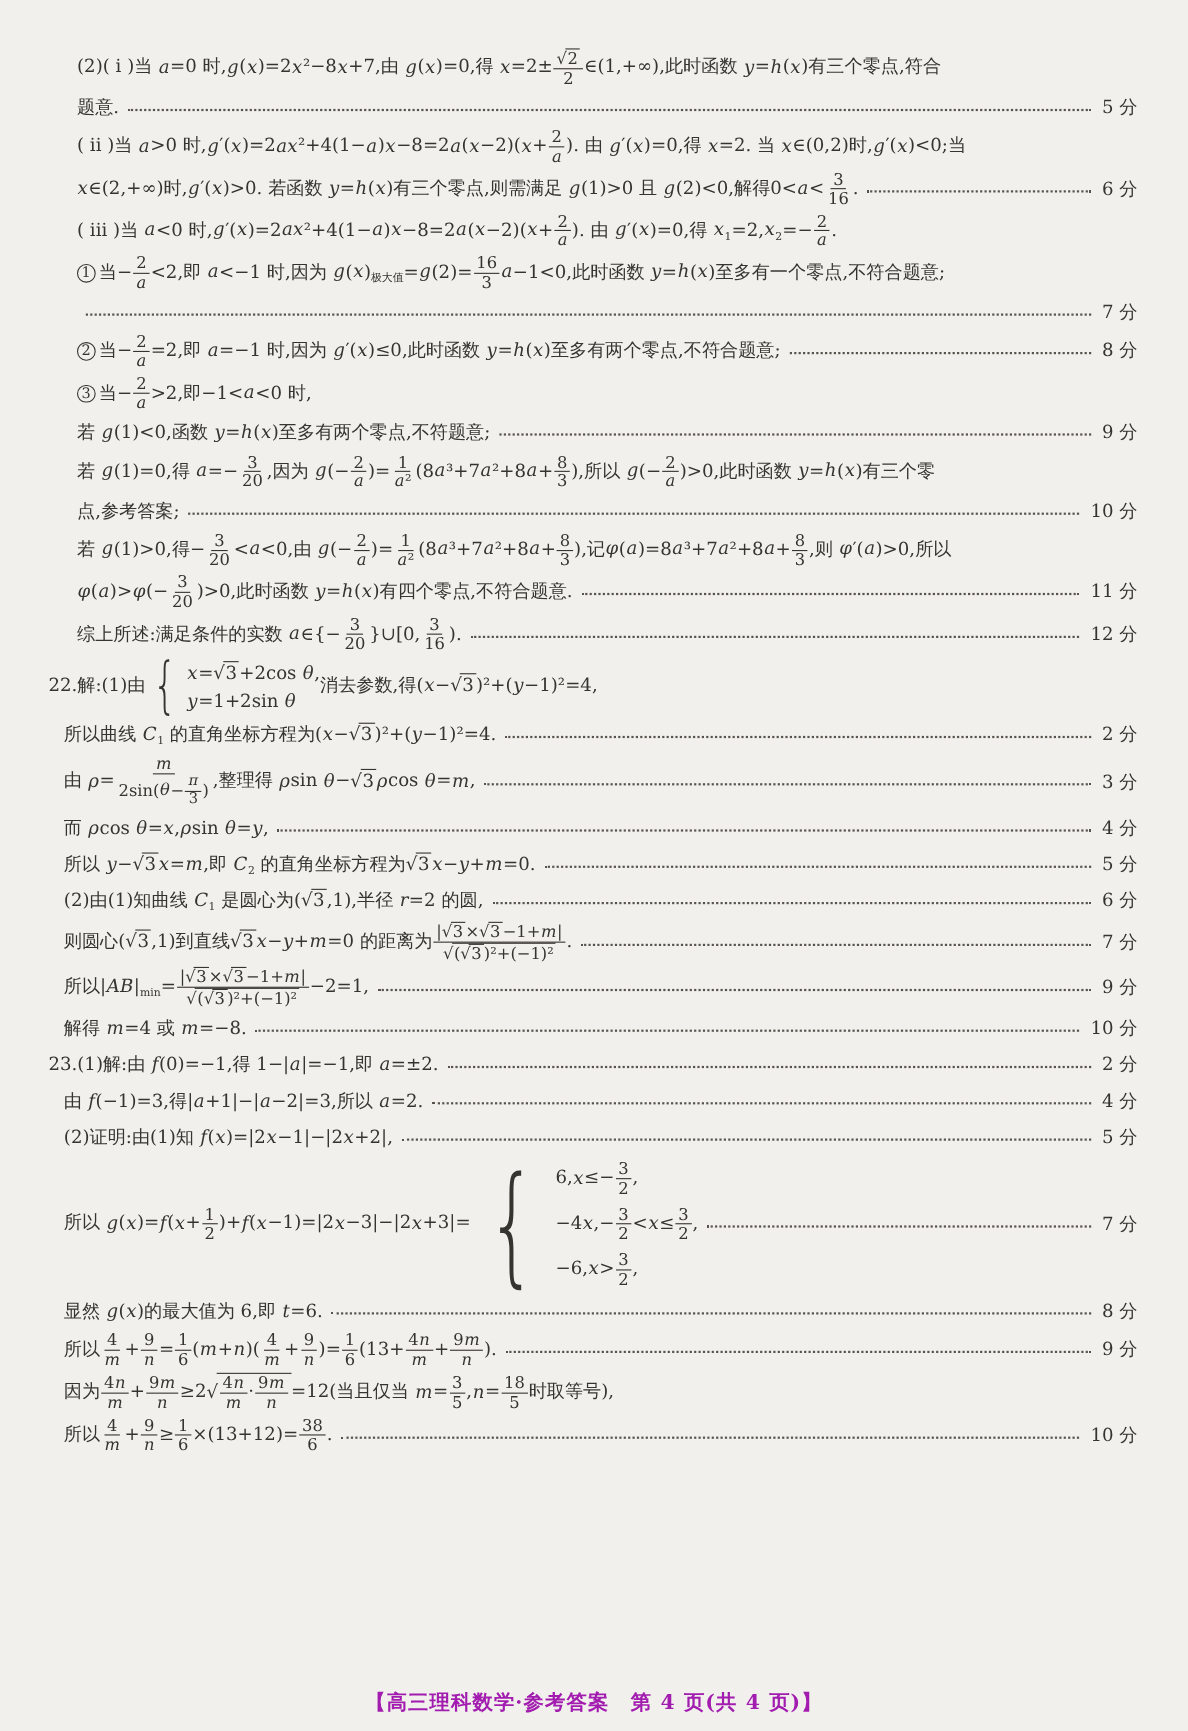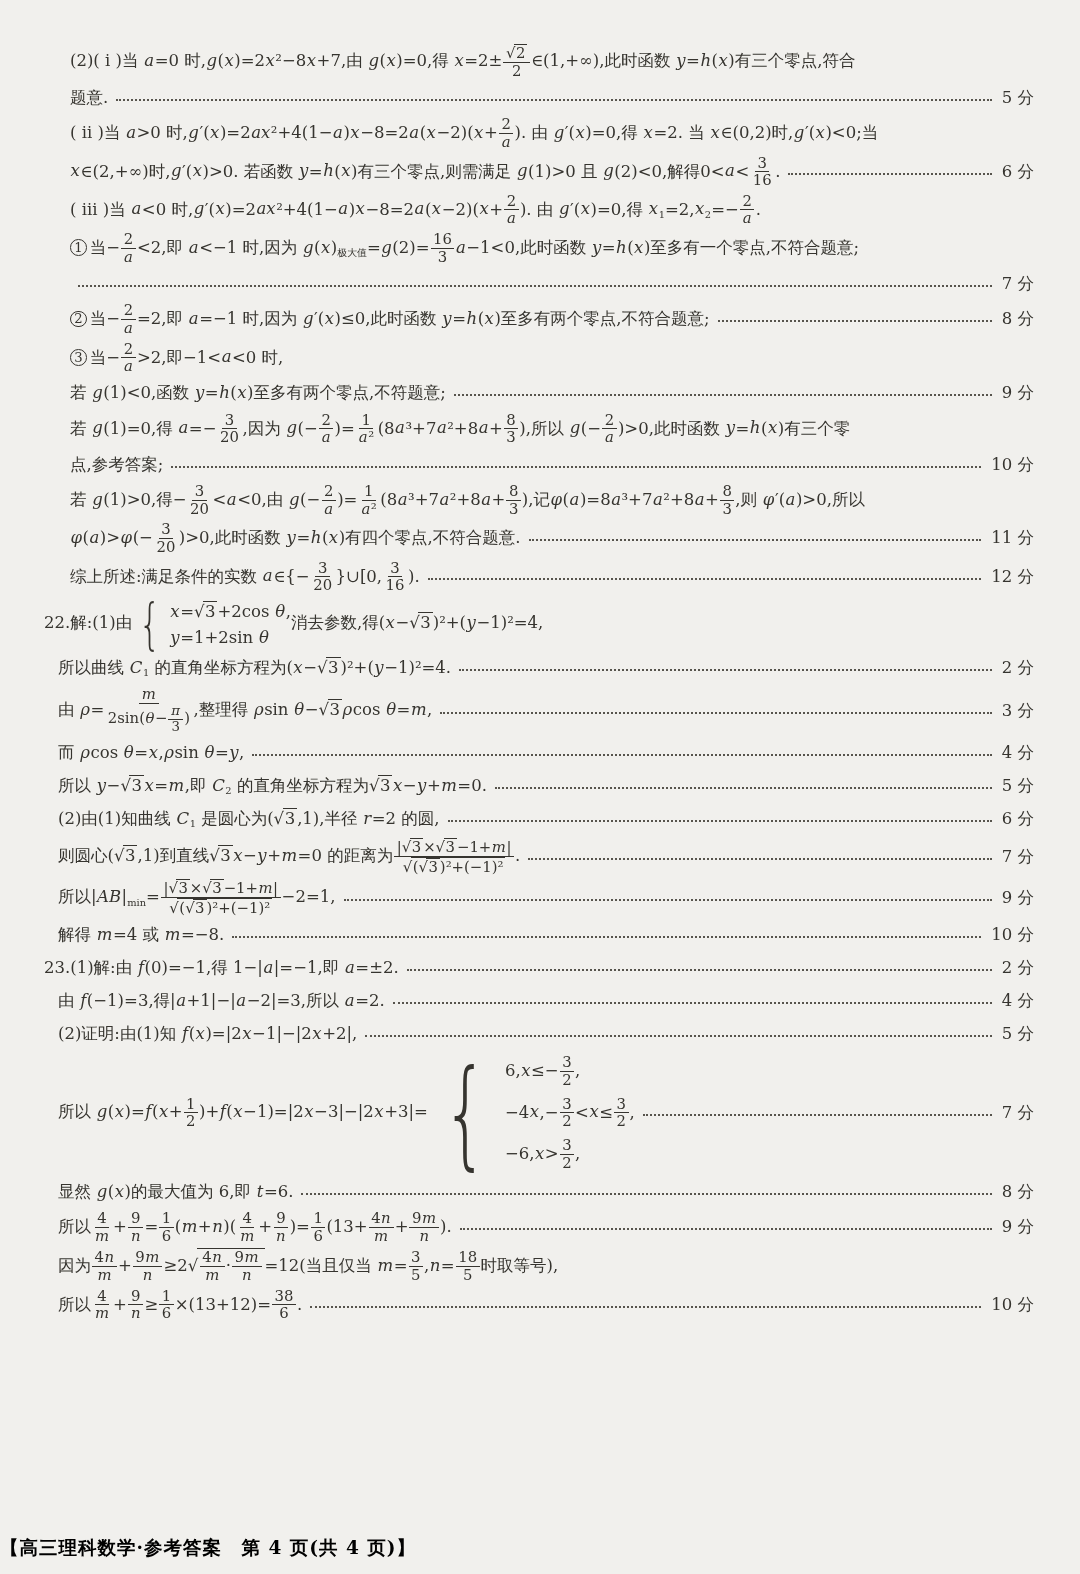--- a/index.html
+++ b/index.html
@@ -52,22 +52,22 @@
   .crow{display:block}
   
   .lead{
     flex:1;min-width:14px;height:2px;align-self:center;
     border-bottom:2.4px dotted #57544d;margin:0 10px 0 8px;
     transform:translateY(1px);
   }
   .score{white-space:nowrap;flex:none}
   
   #footer{
-    position:absolute;left:0;right:0;bottom:14px;text-align:left;
-    font-weight:bold;font-size:18.5px;letter-spacing:1px;color:#000000;
+    position:absolute;left:0;right:0;bottom:14px;text-align:center;
+    font-weight:bold;font-size:18.5px;letter-spacing:1px;color:#a21caf;
   }
 </style>
 </head>
 <body>
 
 <div id="sheet">
     <div class="line q">
       <span class="mtext">(2)( <span>i</span> )当 <i>a</i>=0 时,<i>g</i>(<i>x</i>)=2<i>x</i>²−8<i>x</i>+7,由 <i>g</i>(<i>x</i>)=0,得 <i>x</i>=2±<span class="fr">
           <span class="fn"><span class="sq"><span class="sqs">√</span><span class="sqc">2</span></span></span>
           <span class="fd">2</span>

